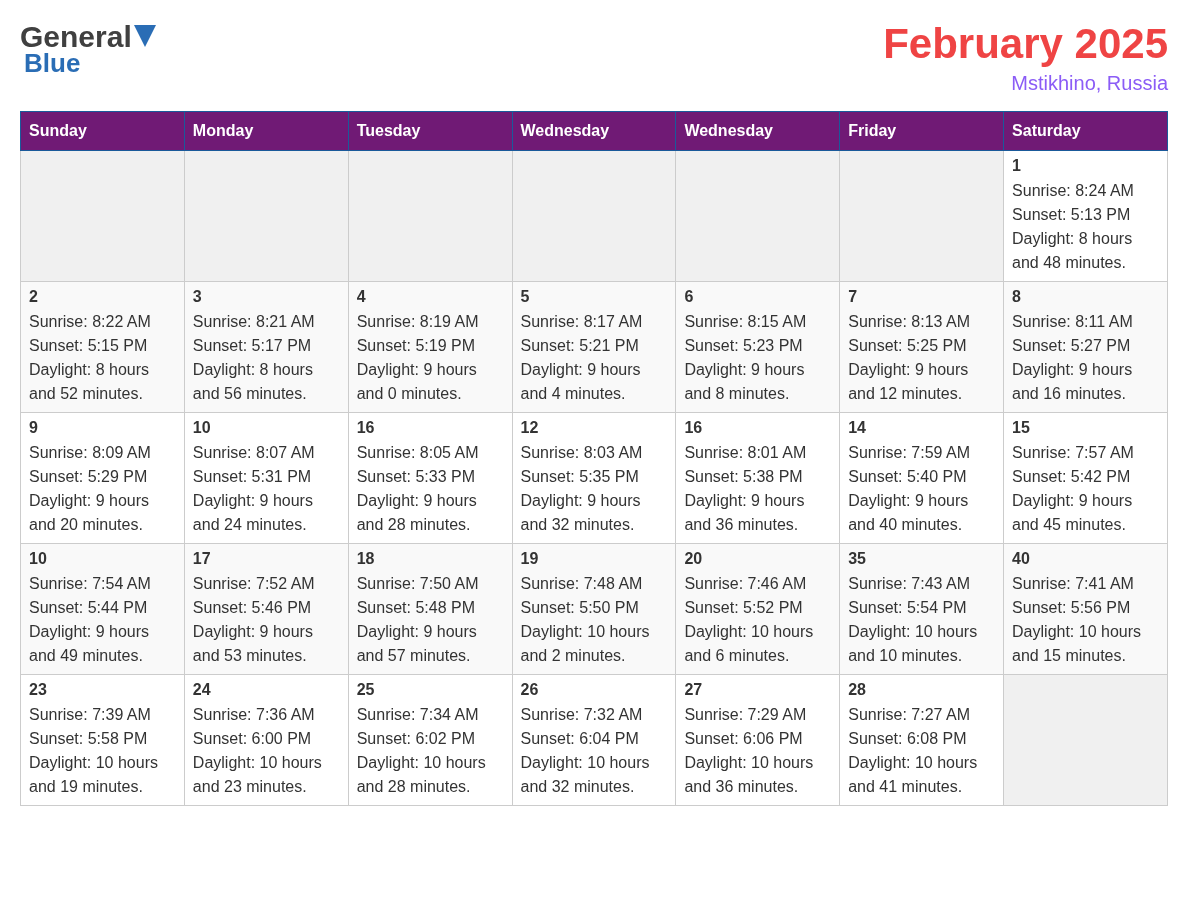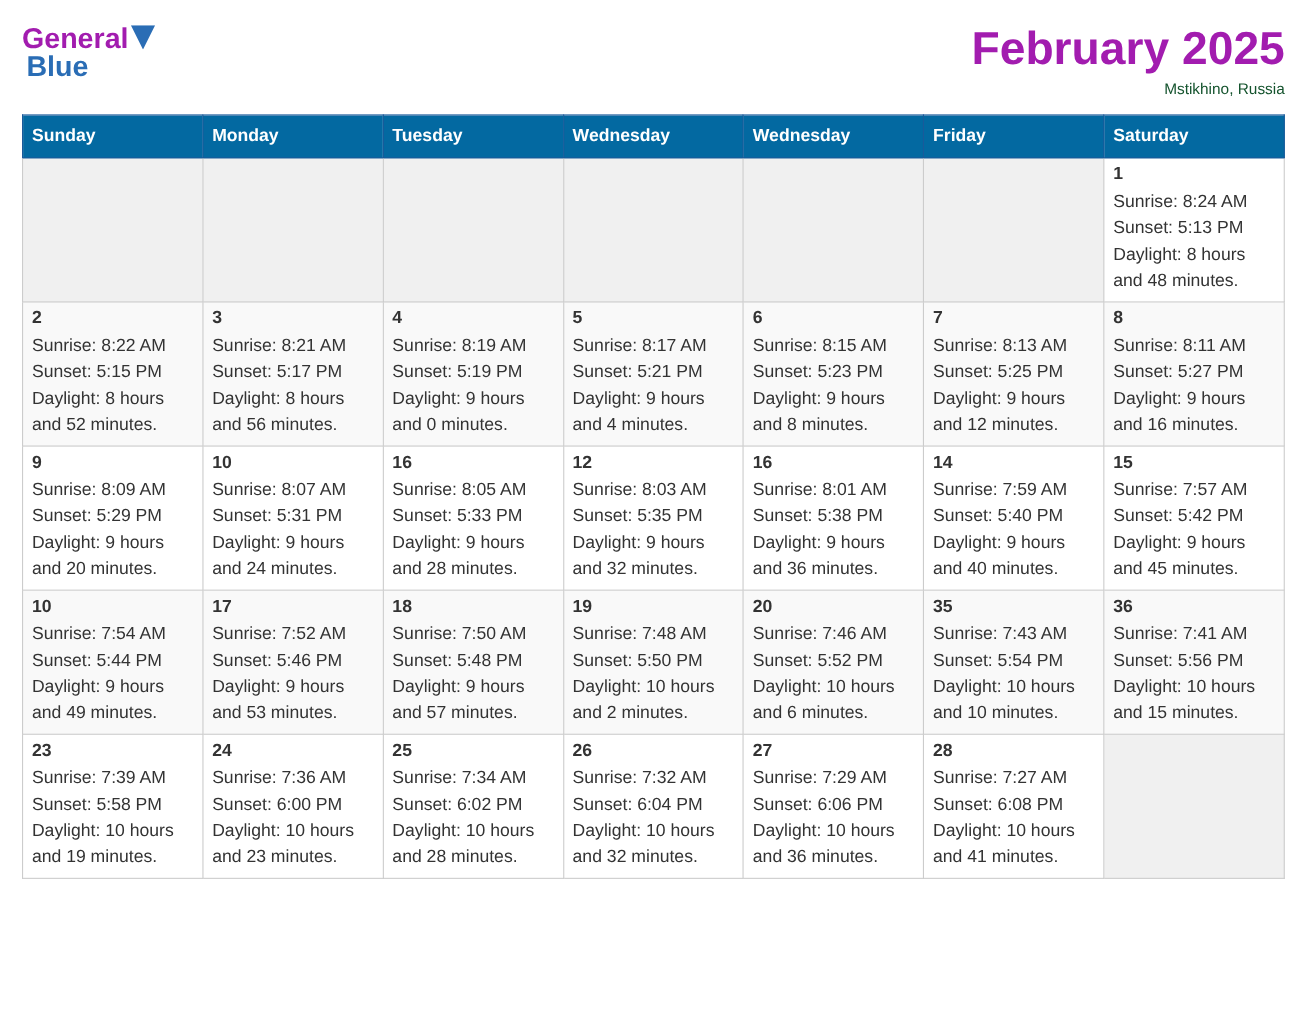--- a/index.html
+++ b/index.html
@@ -15,49 +15,49 @@
       justify-content: space-between;
       align-items: flex-start;
       margin-bottom: 16px;
     }
     .logo {
       display: flex;
       align-items: center;
       gap: 4px;
     }
     .logo-text-general {
-      font-size: 26px;
-      font-weight: bold;
-      color: #a21caf;
+      font-size: 30px;
+      font-weight: bold;
+      color: #404040;
     }
     .logo-text-blue {
       font-size: 26px;
       font-weight: bold;
       color: #2a6db5;
     }
     .title-section {
       text-align: right;
     }
     .month-title {
       font-size: 42px;
       font-weight: bold;
-      color: #a21caf;
+      color: #ef4444;
     }
     .location {
-      font-size: 14px;
-      color: #14532d;
+      font-size: 20px;
+      color: #8b5cf6;
       margin-top: 4px;
     }
     .calendar {
       width: 100%;
       border-collapse: collapse;
       border: 1px solid #999;
     }
     .calendar th {
-      background-color: #0369a1;
+      background-color: #701a75;
       color: #fff;
       font-size: 16px;
       font-weight: bold;
       padding: 10px 8px;
       text-align: left;
       border: 1px solid #1a5a9a;
     }
     .calendar td {
       vertical-align: top;
       padding: 6px 8px;
@@ -214,21 +214,21 @@
         </td>
         <td>
           <div class="day-number">20</div>
           <div class="day-info">Sunrise: 7:46 AM<br>Sunset: 5:52 PM<br>Daylight: 10 hours and 6 minutes.</div>
         </td>
         <td>
           <div class="day-number">35</div>
           <div class="day-info">Sunrise: 7:43 AM<br>Sunset: 5:54 PM<br>Daylight: 10 hours and 10 minutes.</div>
         </td>
         <td>
-          <div class="day-number">36</div>
+          <div class="day-number">40</div>
           <div class="day-info">Sunrise: 7:41 AM<br>Sunset: 5:56 PM<br>Daylight: 10 hours and 15 minutes.</div>
         </td>
       </tr>
       <tr class="week-row">
         <td>
           <div class="day-number">23</div>
           <div class="day-info">Sunrise: 7:39 AM<br>Sunset: 5:58 PM<br>Daylight: 10 hours and 19 minutes.</div>
         </td>
         <td>
           <div class="day-number">24</div>

